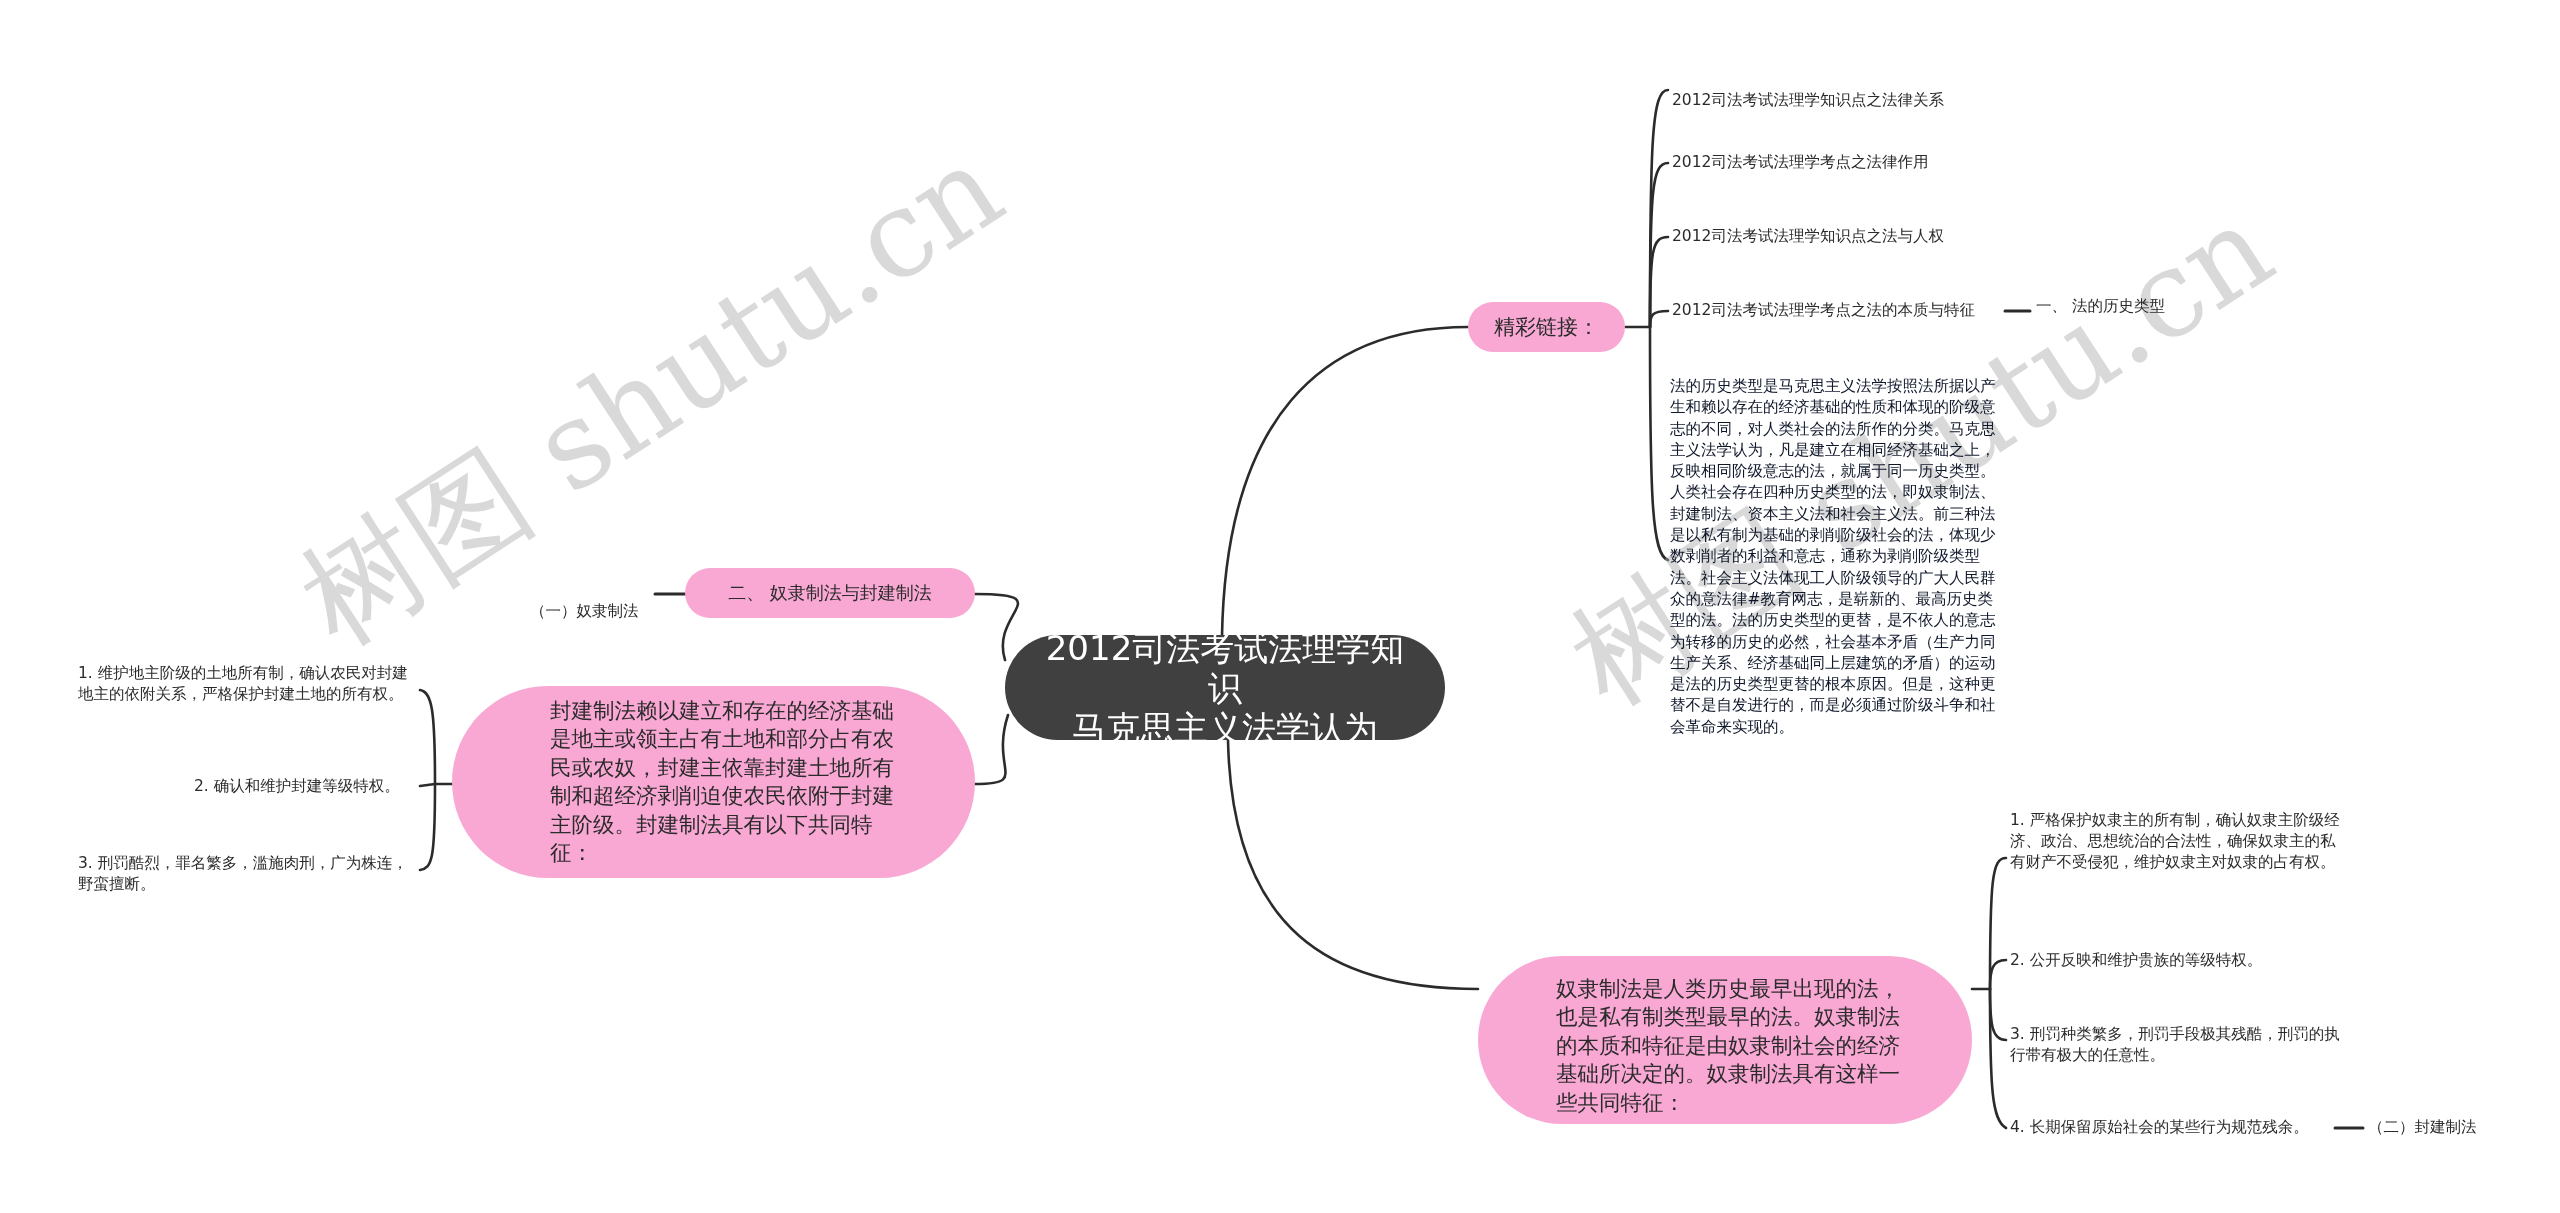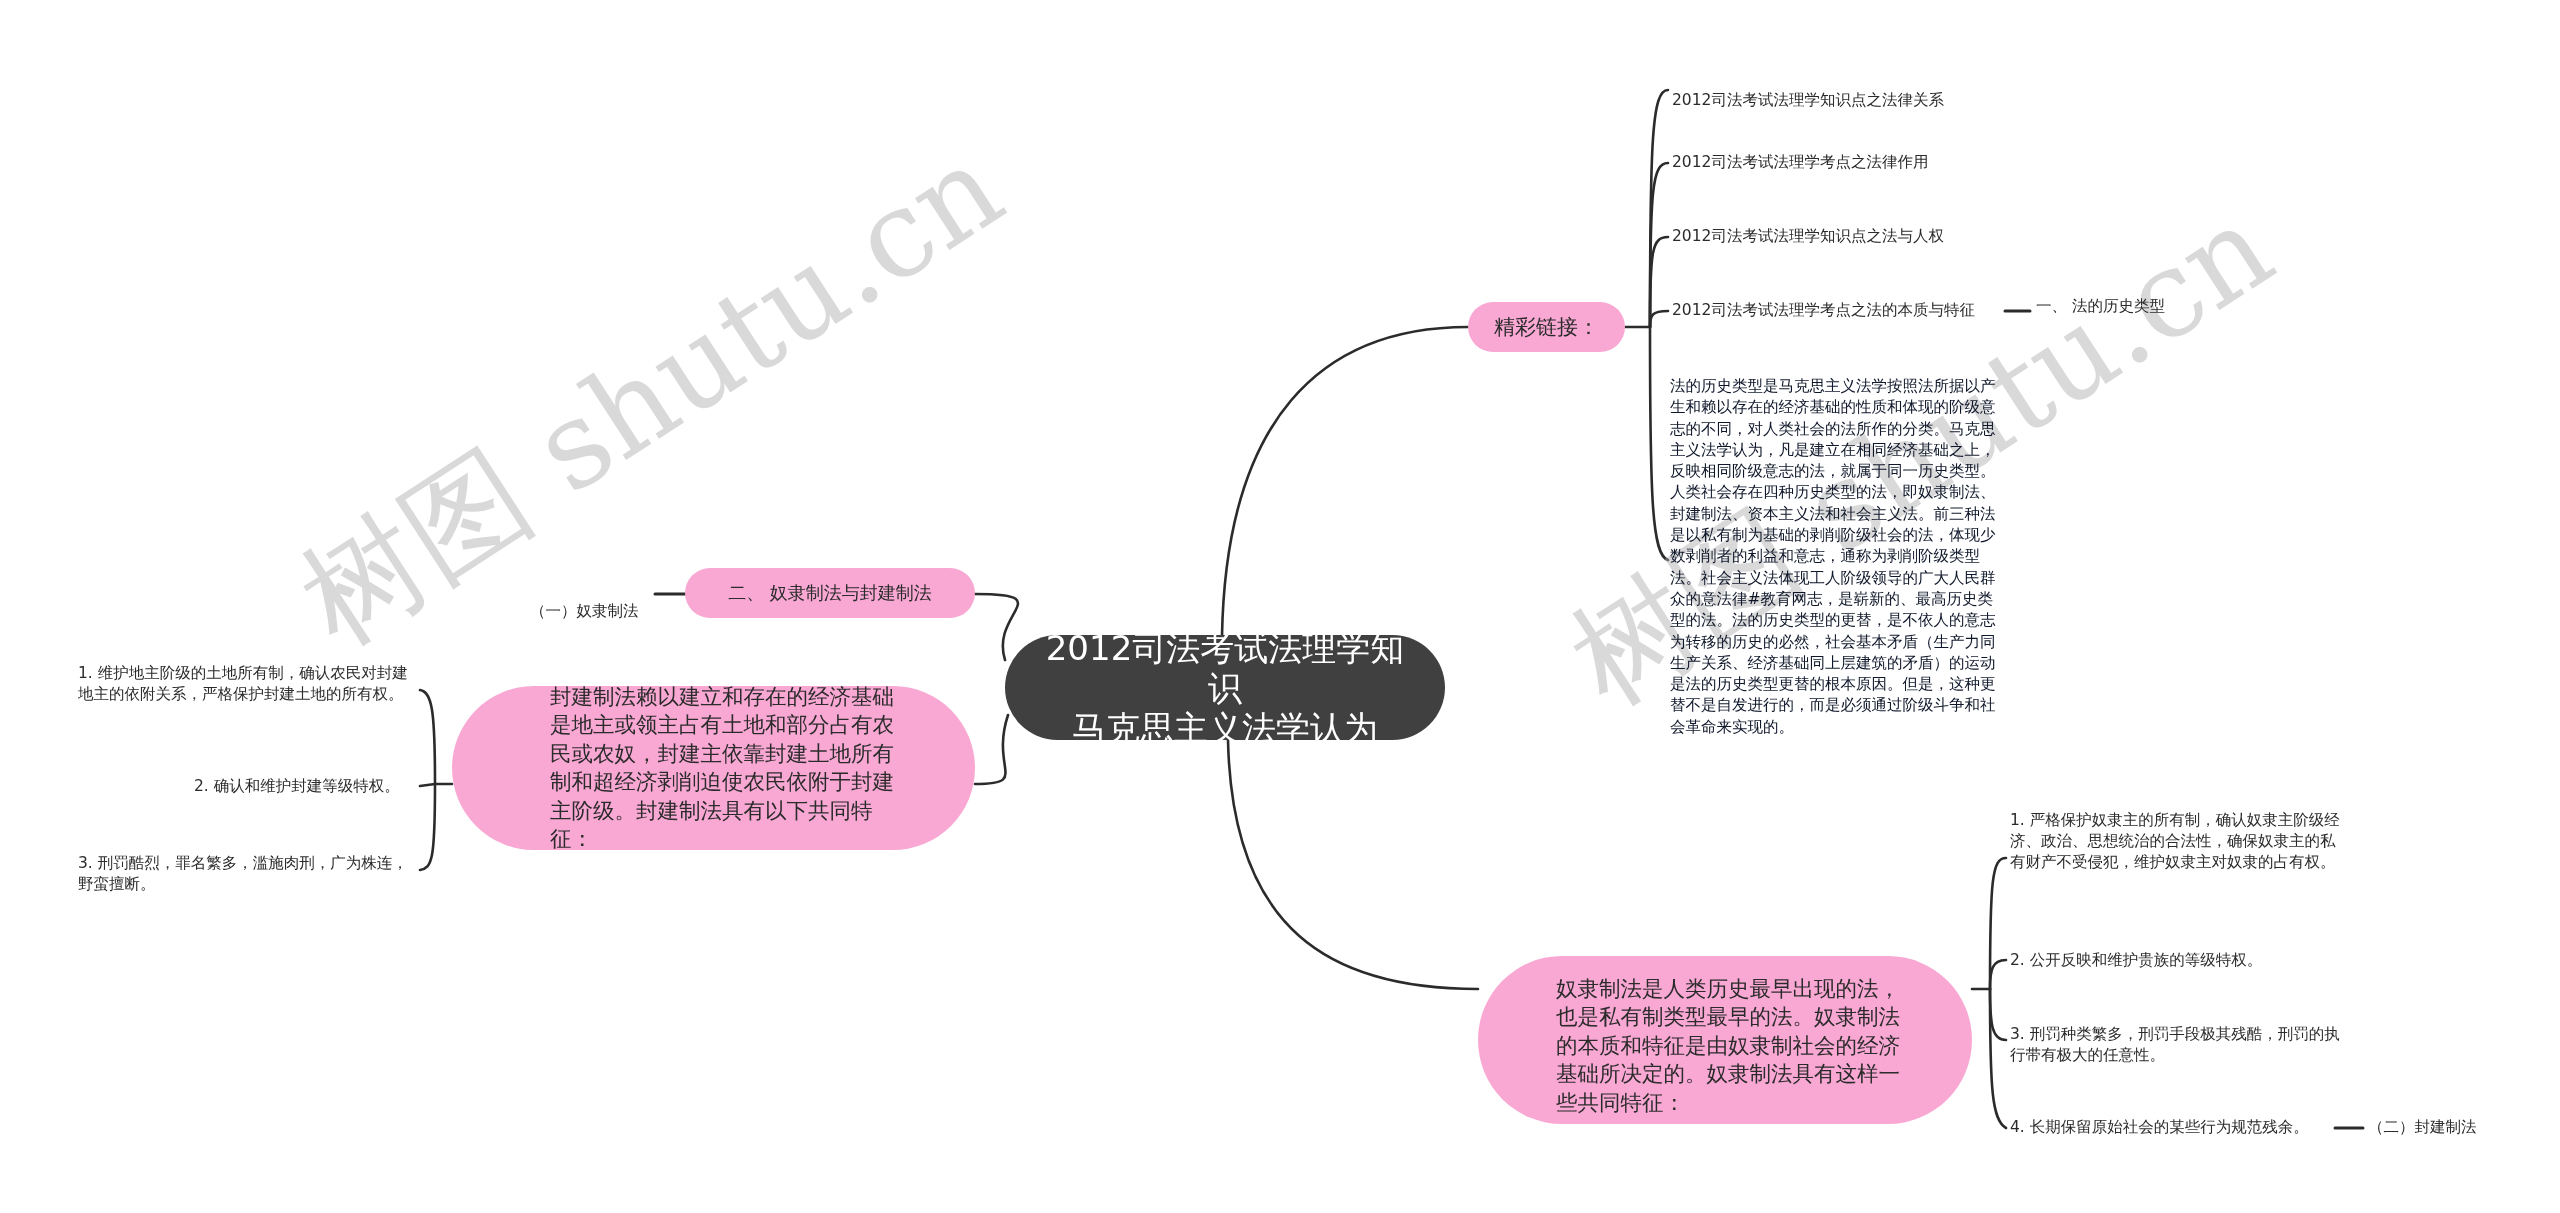--- a/index.html
+++ b/index.html
@@ -99,19 +99,19 @@
 <div class="abs leaf" style="left:2010px; top:950px;">2. 公开反映和维护贵族的等级特权。</div>
 <div class="abs leaf wrap" style="left:2010px; top:1024px; width:330px;">3. 刑罚种类繁多，刑罚手段极其残酷，刑罚的执行带有极大的任意性。</div>
 <div class="abs leaf" style="left:2010px; top:1117px;">4. 长期保留原始社会的某些行为规范残余。</div>
 <div class="abs leaf" style="left:2368px; top:1117px;">（二）封建制法</div>
 
 <div class="abs pill" style="left:685px; top:568px; width:290px; height:50px; font-size:18px;">
   <span>二、 奴隶制法与封建制法</span>
 </div>
 <div class="abs leaf" style="left:530px; top:583px;margin-top:18px;">（一）奴隶制法</div>
 
-<div class="abs pill big" style="left:452px; top:686px; width:523px; height:164px; padding:0 60px 0 98px;">
+<div class="abs pill big" style="left:452px; top:686px; width:523px; height:192px; padding:0 60px 0 98px;">
   <span>封建制法赖以建立和存在的经济基础是地主或领主占有土地和部分占有农民或农奴，封建主依靠封建土地所有制和超经济剥削迫使农民依附于封建主阶级。封建制法具有以下共同特征：</span>
 </div>
 
 <div class="abs leaf wrap" style="left:78px; top:663px; width:345px;">1. 维护地主阶级的土地所有制，确认农民对封建地主的依附关系，严格保护封建土地的所有权。</div>
 <div class="abs leaf" style="left:194px; top:776px;">2. 确认和维护封建等级特权。</div>
 <div class="abs leaf wrap" style="left:78px; top:853px; width:345px;">3. 刑罚酷烈，罪名繁多，滥施肉刑，广为株连，野蛮擅断。</div>
 
 </body></html>

